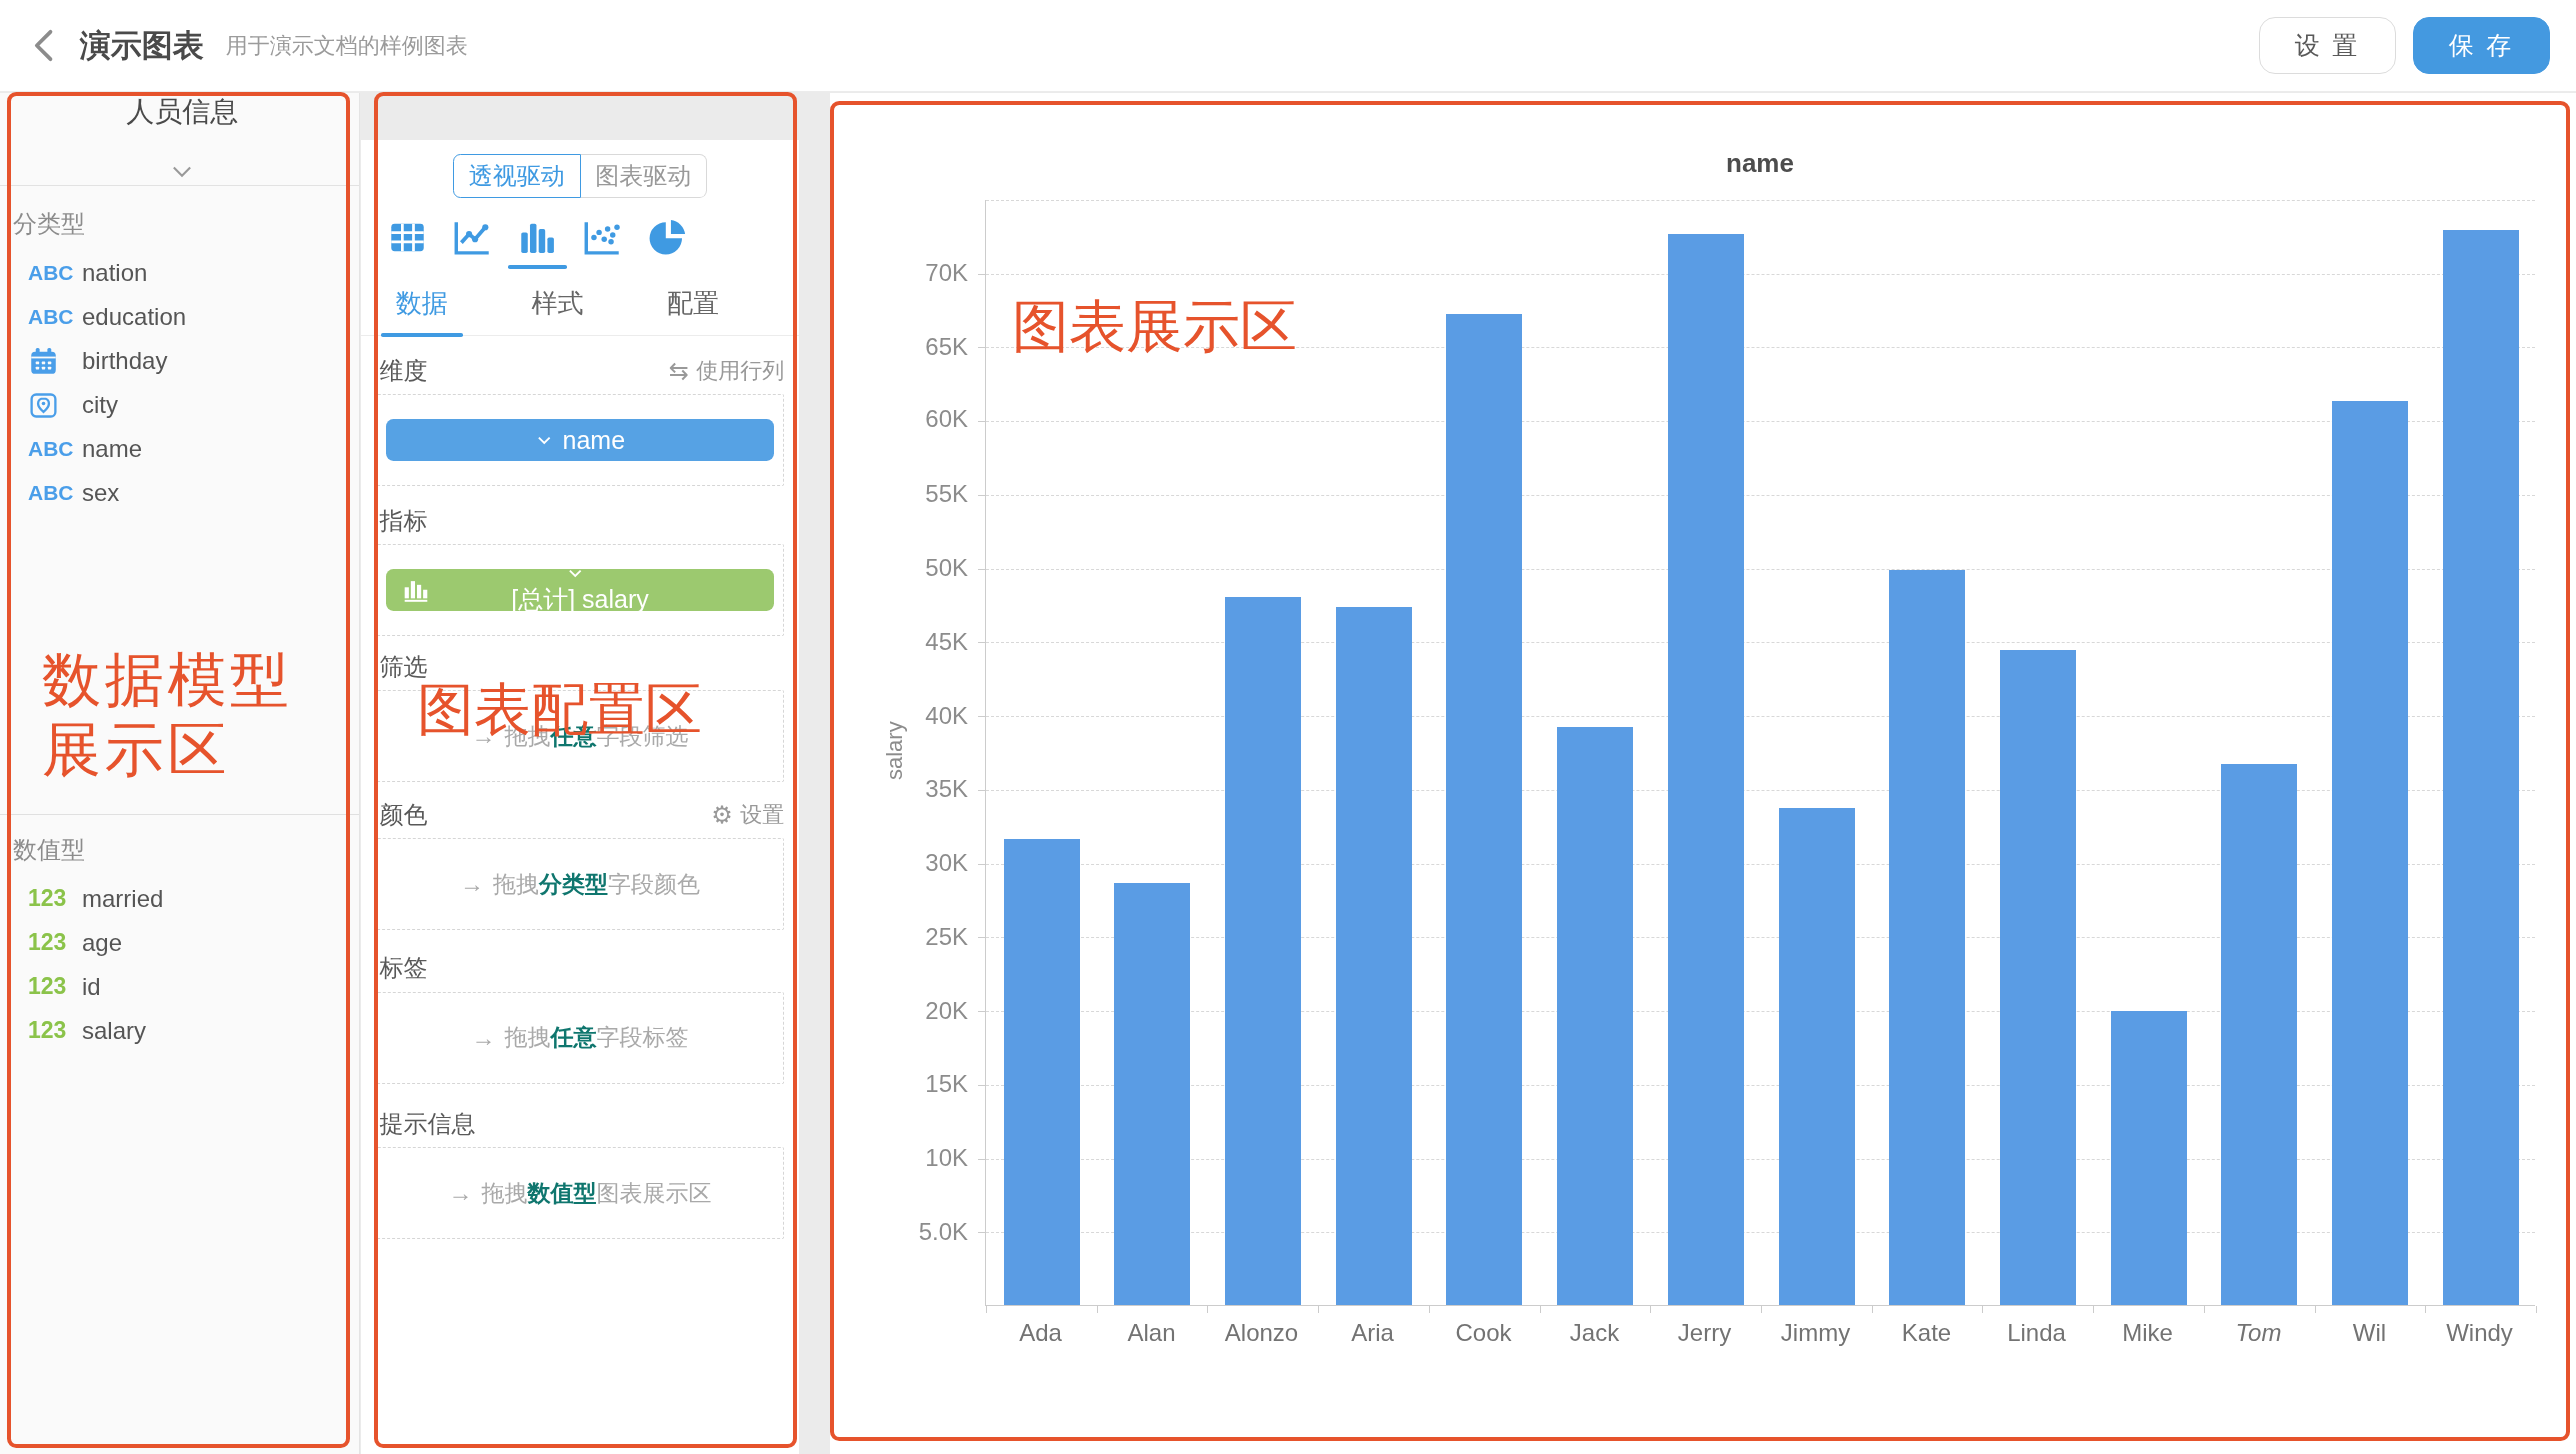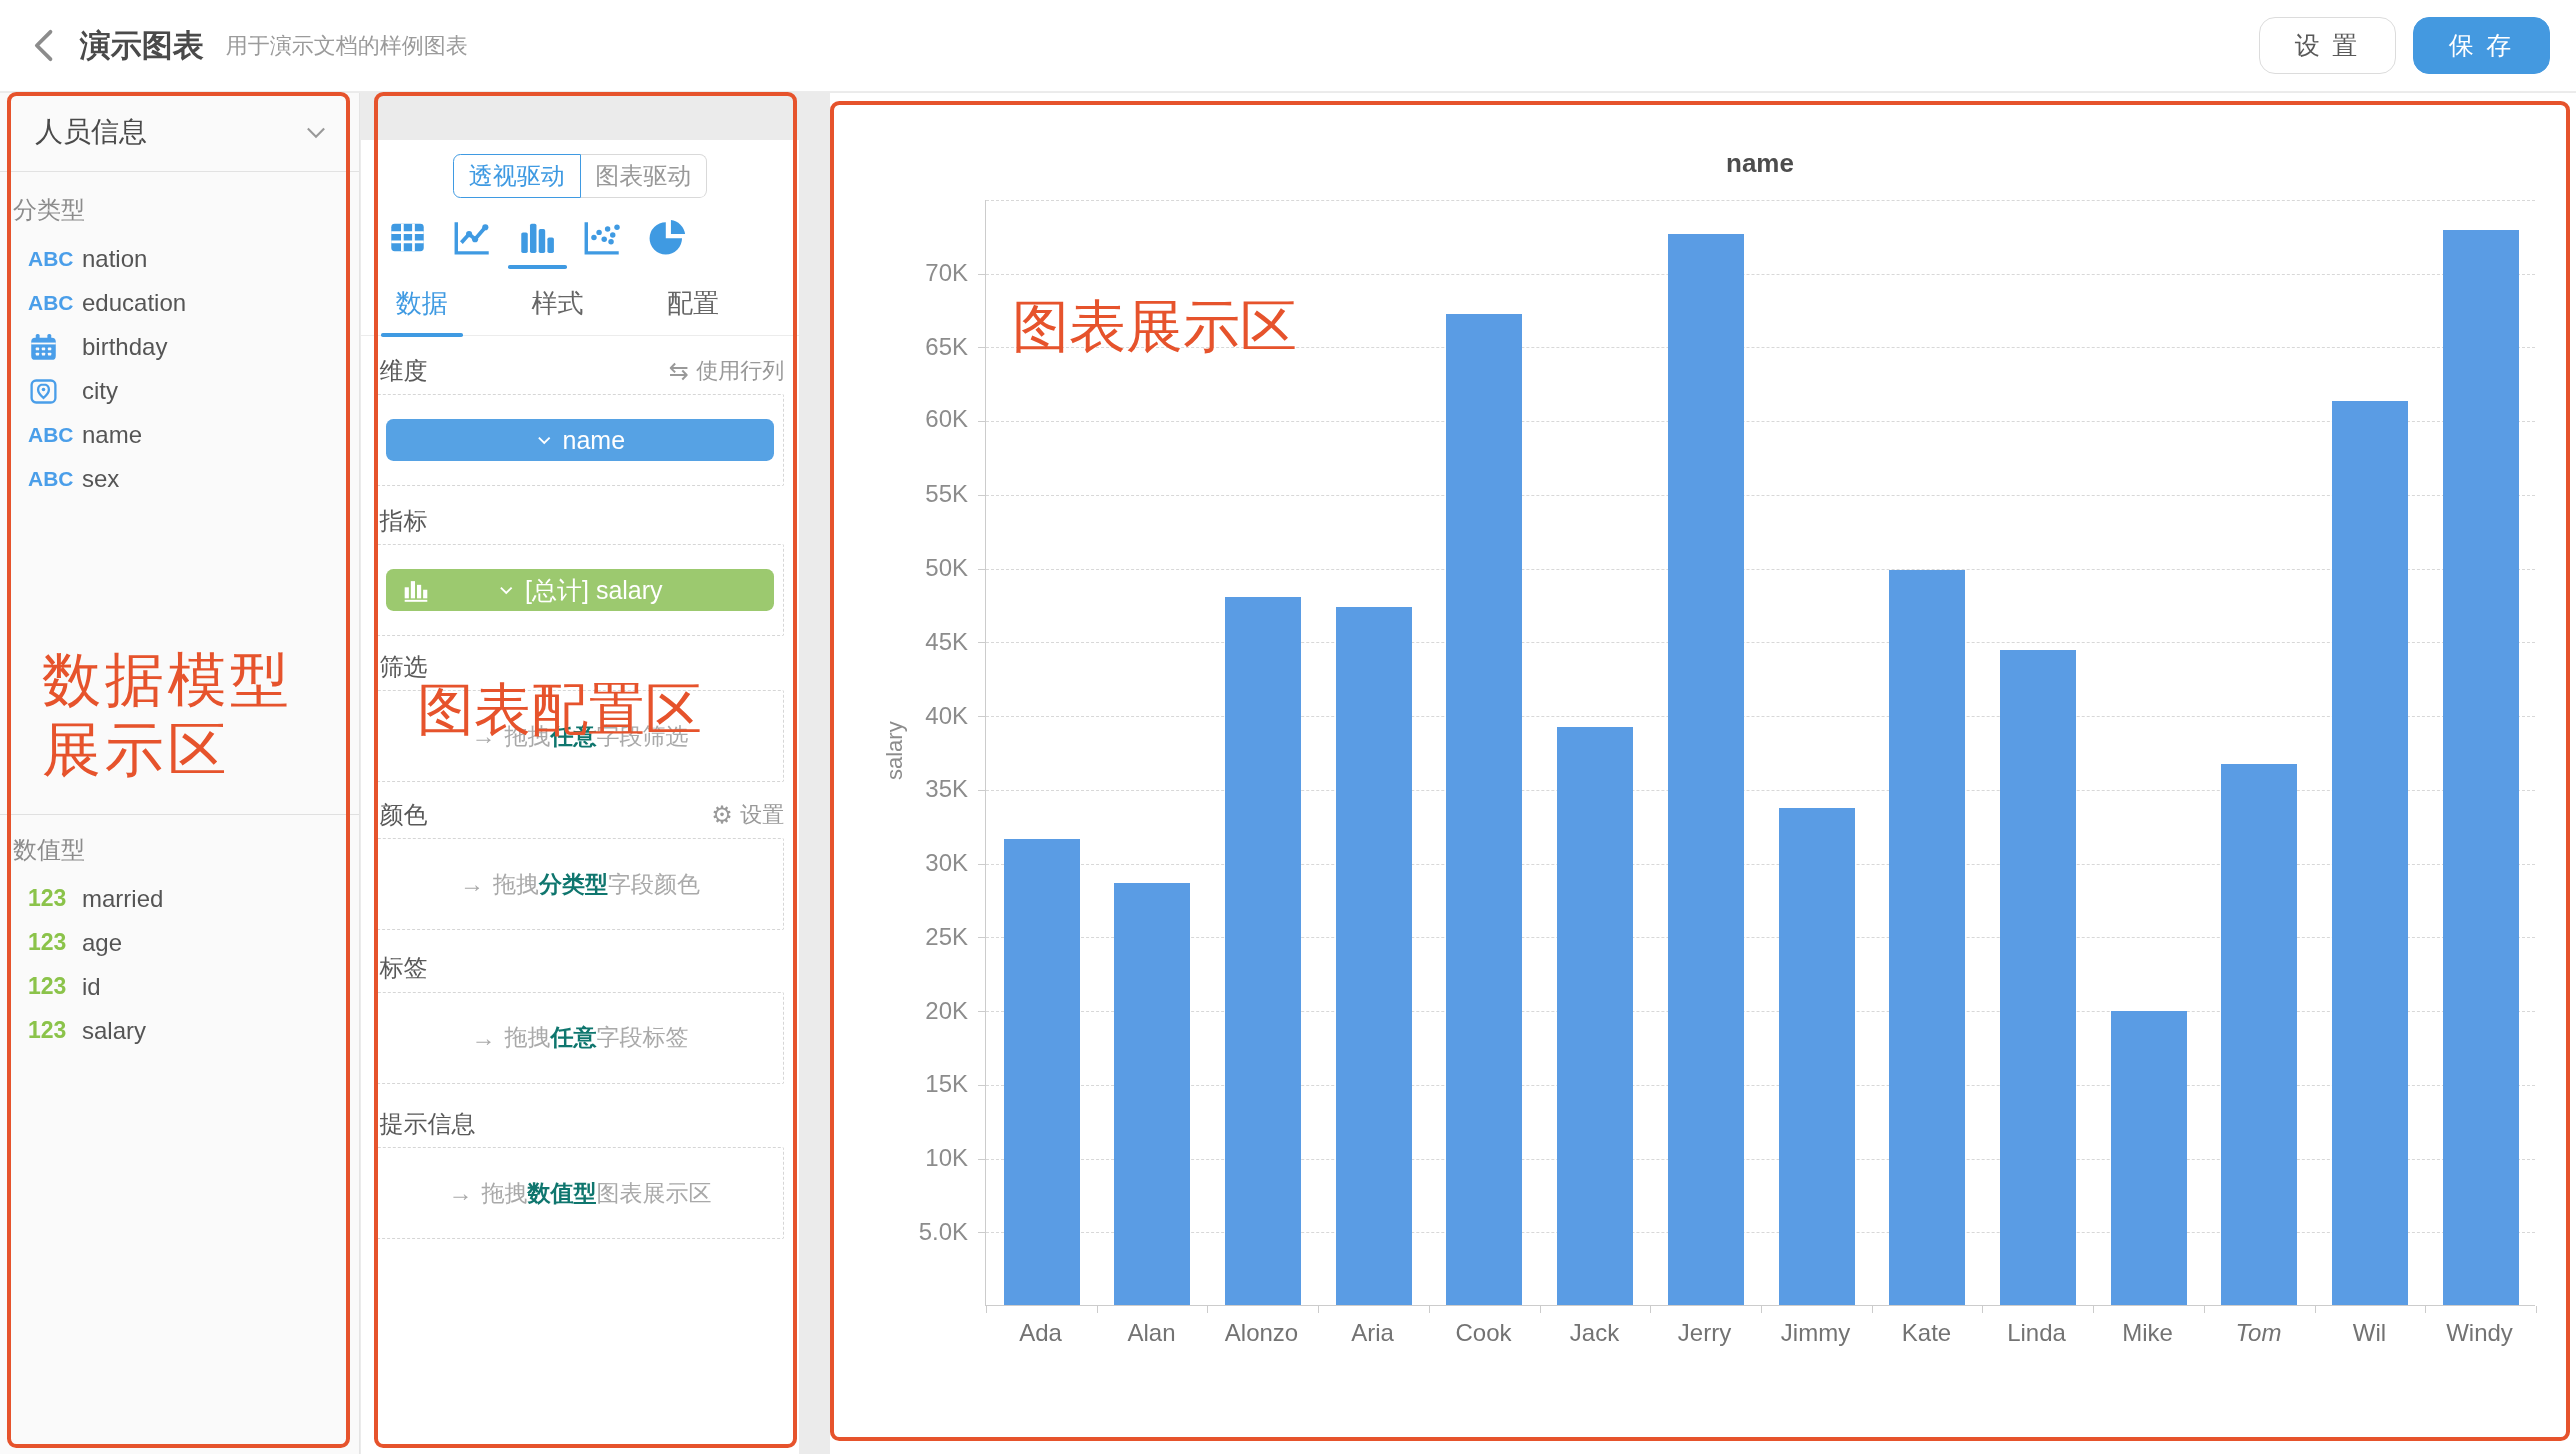--- a/index.html
+++ b/index.html
@@ -15,23 +15,23 @@
   .page-subtitle { font-size:22px; color:#9b9b9b; margin-left:22px; }
   .topbar-actions { margin-left:auto; margin-right:26px; display:flex; gap:16.6px; }
   .btn { height:57px; border-radius:16px; font-size:25px; display:flex; align-items:center;
          justify-content:center; padding:0 35px; letter-spacing:2.8px; cursor:pointer; }
   .btn-settings { background:#fff; border:0.9px solid #dcdcdc; color:#595959; }
   .btn-save { background:var(--save-blue,#4499e0); border:0.9px solid var(--save-blue,#4499e0); color:#fff; }
 
   
   .sidebar { position:absolute; left:0; top:93px; width:360px; height:1361px;
              background:#fafafa; border-right:0.9px solid #e4e4e4; }
-  .dataset-header { height:79px; display:flex; align-items:center; justify-content:space-between;
+  .dataset-header { height:93px; display:flex; align-items:center; justify-content:space-between;
                     padding:0 29.5px 0 35px; border-bottom:0.9px solid #e2e2e2; font-size:28px;
-                    color:#4a4a4a; cursor:pointer; background:#fafafa; }
+                    color:#4a4a4a; cursor:pointer; background:#fafafa;flex-direction:column; }
   .dataset-header .chev { width:28px; height:28px; }
   .section-label { font-size:24px; color:#8c8c8c; padding-left:13px; }
   .cat-label { margin-top:22px; }
   .field-list { margin-top:11px; }
   .field-row { height:44px; display:flex; align-items:center; padding-left:28px; cursor:pointer; }
   .field-icon { width:54px; display:flex; align-items:center; }
   .field-icon svg { width:31px; height:31px; color:var(--badge-blue,#4a9ee9); }
   .badge-abc { font-size:21px; font-weight:bold; color:var(--badge-blue,#4a9ee9); }
   .badge-123 { font-size:23px; font-weight:bold; color:var(--badge-green,#8bc34a); }
   .field-name { font-size:24px; color:#555; }
@@ -65,21 +65,21 @@
   .pad-label { padding-left:18.5px; }
   .metric-label { margin-top:18.5px; }
   .filter-label { margin-top:14.8px; }
   .label-label { margin-top:22px; }
   .tooltip-label { margin-top:24px; }
   .zone { margin:7.4px 14.8px 0; border:0.9px dashed #d6d6d6; border-radius:1.8px; }
   .zone-pill { height:92px; display:flex; align-items:center; justify-content:center; padding:0 9.2px; }
   .pill { width:100%; height:42px; border-radius:7.4px; display:flex; align-items:center;
           justify-content:center; color:#fff; font-size:25px; position:relative; cursor:grab; }
   .pill-blue { background:var(--pill-blue,#56a2e4); }
-  .pill-green { background:var(--pill-green,#9cc96f); }
+  .pill-green { background:var(--pill-green,#9cc96f);flex-direction:column; }
   .pill .chev { width:18.5px; height:18.5px; margin-right:9.2px; display:inline-flex; }
   .pill .chev svg { width:100%; height:100%; }
   .pill-icon { position:absolute; left:14.8px; width:29.5px; height:29.5px; display:flex; }
   .pill-icon svg { width:100%; height:100%; }
   .zone-hint { height:92px; display:flex; align-items:center; justify-content:center;
                font-size:23px; color:#a9a9a9; }
   .zone-hint b { color:#0f766e; }
   .zone-hint .arrow { margin-right:9.2px; font-size:24px; }
 
   

